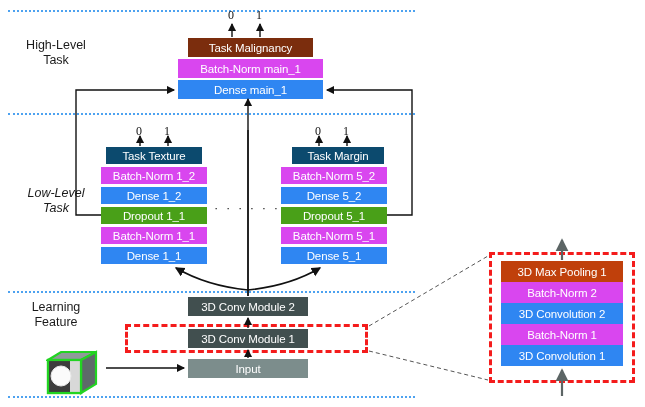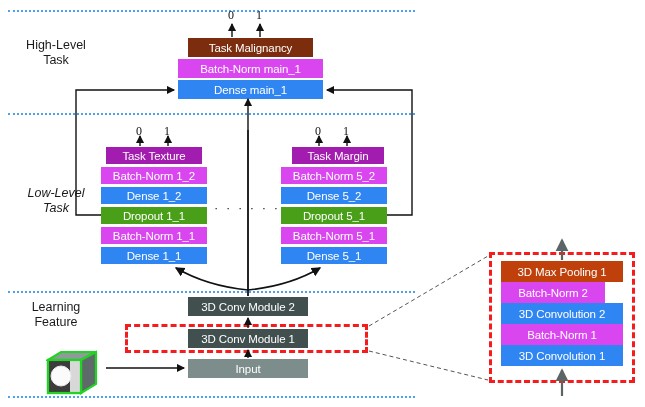--- a/index.html
+++ b/index.html
@@ -35,21 +35,21 @@
     position:absolute;
     display:flex;
     align-items:center;
     justify-content:center;
     color:#ffffff;
     font-size:11.5px;
     white-space:nowrap;
     box-sizing:border-box;
     letter-spacing:-0.1px;
   }
-  .c-task     {background:#a21caf;}
+  .c-task     {background:#0c4a6e;}
   .c-malig    {background:#7b2d0d;}
   .c-bn       {background:#d946ef;}
   .c-dense    {background:#2f86f2;}
   .c-drop     {background:#49a018;}
   .c-mod      {background:#414f4f;}
   .c-input    {background:#7c8d8c;}
   .c-pool     {background:#c0400b;}
   .c-conv     {background:#2f86f2;}
 
   
@@ -160,21 +160,21 @@
         <ellipse cx="15" cy="26" rx="10" ry="10" fill="#fbfbfb"></ellipse>
         <ellipse cx="15" cy="26" rx="10" ry="10" fill="none" stroke="#e8e8e8" stroke-width="1"></ellipse>
       </g>
       <rect x="2" y="10" width="33" height="33" fill="none" stroke="#22d422" stroke-width="2.2"></rect>
     </svg>
   </div>
 
   <div class="red-dash" style="left:489px;top:252px;width:146px;height:131px;"></div>
 
   <div class="blk c-pool" style="left:501px;top:261px;width:122px;height:21px;">3D Max Pooling 1</div>
-  <div class="blk c-bn" style="left:501px;top:282px;width:104px;height:21px;">Batch-Norm 2</div>
+  <div class="blk c-bn" style="left:501px;top:282px;width:122px;height:21px;">Batch-Norm 2</div>
   <div class="blk c-conv" style="left:501px;top:303px;width:122px;height:21px;">3D Convolution 2</div>
   <div class="blk c-bn" style="left:501px;top:324px;width:122px;height:21px;">Batch-Norm 1</div>
   <div class="blk c-conv" style="left:501px;top:345px;width:122px;height:21px;">3D Convolution 1</div>
 
   <svg class="vec" width="645" height="407" viewBox="0 0 645 407">
     <defs>
       <marker id="ah" markerWidth="7" markerHeight="7" refX="5.2" refY="3" orient="auto">
         <path d="M0,0 L6,3 L0,6 z" fill="#111"></path>
       </marker>
       <marker id="ahg" markerWidth="7" markerHeight="7" refX="5.2" refY="3" orient="auto">

